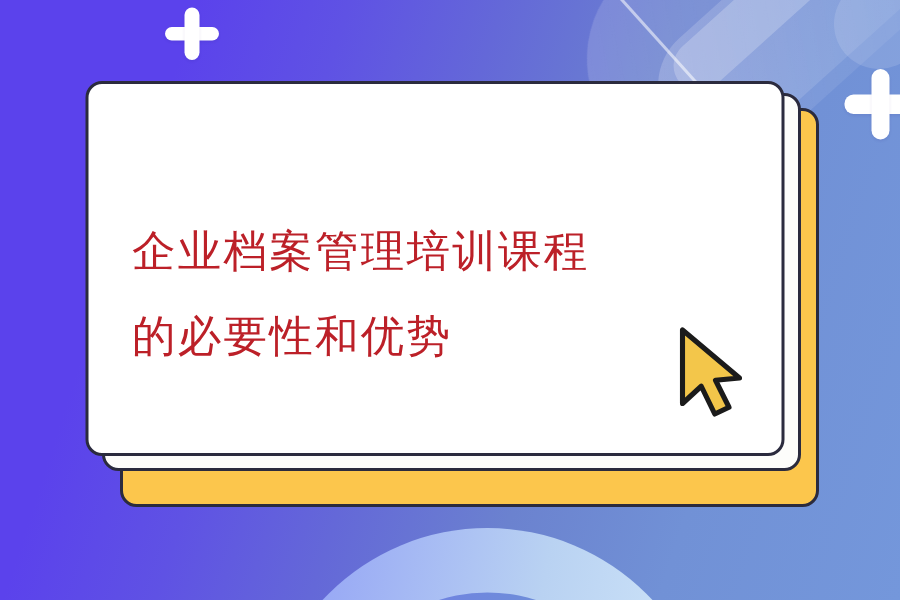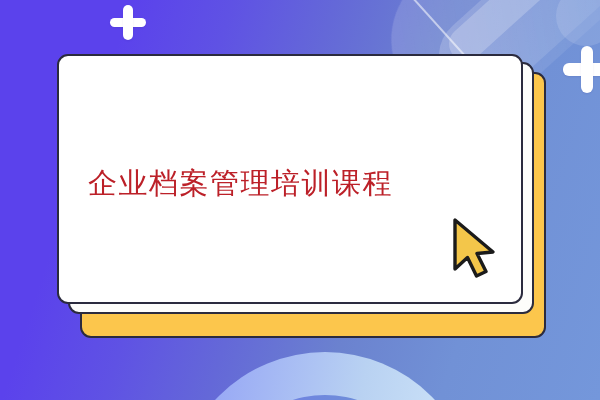--- a/index.html
+++ b/index.html
@@ -175,19 +175,20 @@
     <span class="h"></span>
     <span class="v"></span>
   </div>
 
   <div class="card card-back"></div>
   <div class="card card-mid"></div>
   <div class="card card-front"></div>
 
   <div class="headline">
     <div class="line1">企业档案管理培训课程</div>
+    <div class="line2">的必要性和优势</div>
   </div>
 
   <svg class="cursor" viewBox="0 0 56 66">
     <path d="M9 4 L9 53 L21.5 41.5 L30.5 60 L40 55.5 L31 37.5 L47 36 Z" fill="#f3c64a" stroke="#1b1b1b" stroke-width="3.4" stroke-linejoin="round" stroke-linecap="round"></path>
   </svg>
 
 </div>
 
 </body></html>

